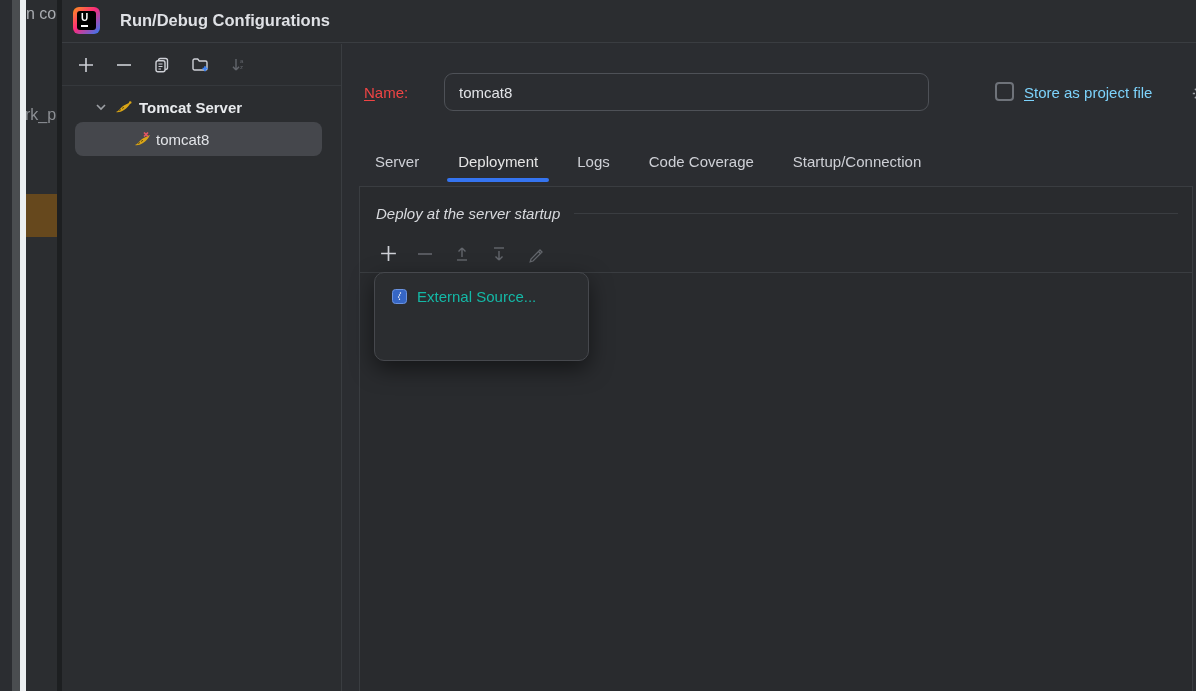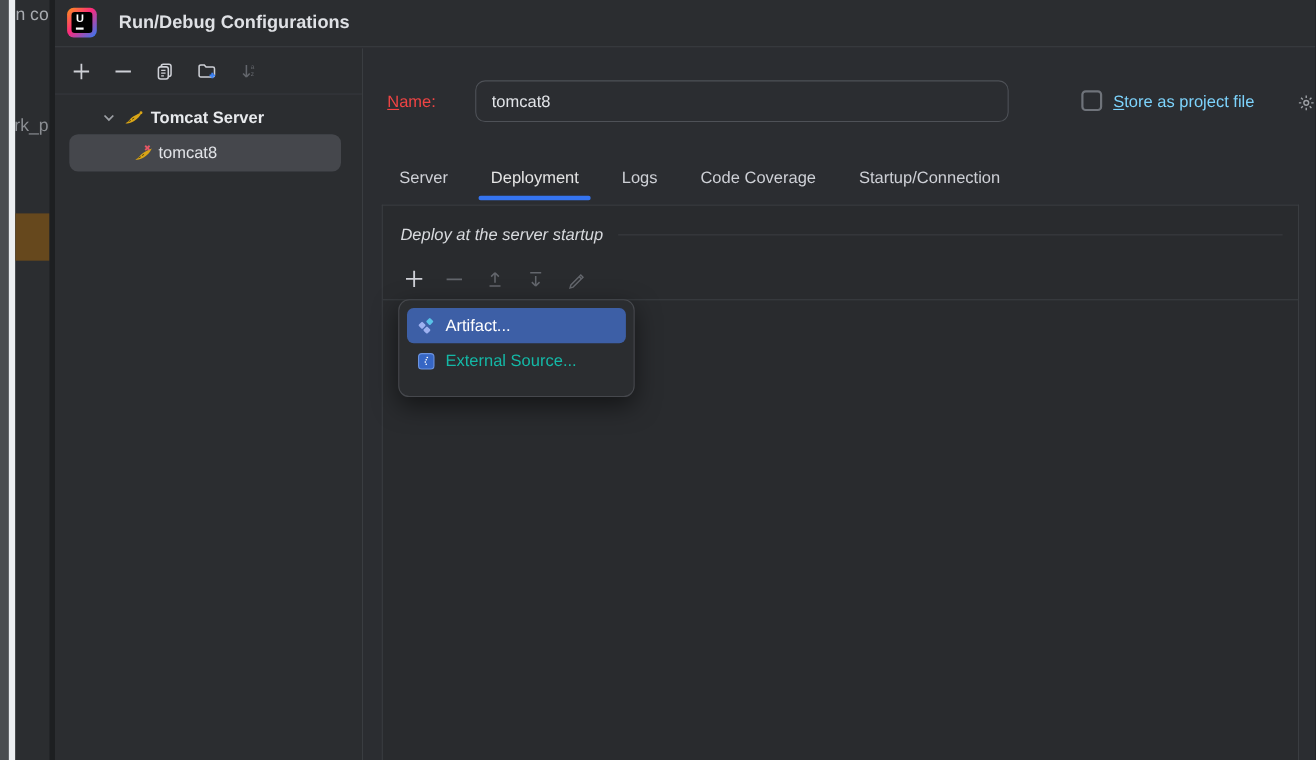--- a/index.html
+++ b/index.html
@@ -1,21 +1,21 @@
 <!DOCTYPE html>
 <html><head>
 <meta charset="utf-8">
 <style>
   * { margin:0; padding:0; box-sizing:border-box; }
   html,body { background:#1e1f22; }
   #app {
     position:relative; width:1196px; height:691px; overflow:hidden;
     font-family:"Liberation Sans", sans-serif; color:#dfe1e5; background:#2b2d31;
   }
-  .abs { position:absolute; }
+  .abs { position:absolute;margin-left:12px; }
 
   
   .bg-gray-strip { left:0; top:0; width:8px; height:691px; background:#4a4d50; }
   .bg-white-line { left:8px; top:0; width:6px; height:691px; background:#eceff1; }
   .bg-dark-col   { left:14px; top:0; width:31px; height:691px; background:#2b2d30; overflow:hidden; }
   .bg-frag-top   { left:14px; top:5px; font-size:16px; color:#a9acb1; white-space:nowrap; }
   .bg-frag-mid   { left:13px; top:106px; font-size:16px; color:#8b8e93; white-space:nowrap; }
   .bg-orange     { left:14px; top:194px; width:31px; height:43px; background:#66481d; }
   .bg-shadow     { left:45px; top:0; width:5px; height:691px; background:#1d1f21; }
 
@@ -29,21 +29,21 @@
                     color:#fff; font-size:10px; font-weight:bold; padding:1px 0 0 4px; }
   .app-logo-bar { position:absolute; left:4px; bottom:3px; width:7px; height:2px; background:#fff; }
   .dlg-title { left:108px; top:11px; font-size:16.5px; font-weight:600; color:#dfe1e5; }
 
   
   .left-panel { left:50px; top:44px; width:279px; height:647px; background:#2b2d30; }
   .lp-toolbar { position:absolute; left:0; top:0; width:279px; height:42px; border-bottom:1px solid #35383c;
                 display:flex; align-items:center; gap:18px; padding-left:14px; }
   .tool-btn { width:20px; height:20px; display:flex; align-items:center; justify-content:center; color:#ced0d6; }
   .tool-btn.dim { color:#63666c; }
-  .tree-group-row { position:absolute; left:14px; top:50px; width:279px; height:26px;
+  .tree-group-row { position:absolute; left:4px; top:50px; width:279px; height:26px;
                     display:flex; align-items:center; gap:6px; padding-left:28px; }
   .tree-group-label { font-size:15px; font-weight:bold; color:#e8eaed; }
   .tree-sel-row { position:absolute; left:13px; top:78px; width:247px; height:34px; background:#45474c;
                   border-radius:8px; display:flex; align-items:center; padding-left:58px; gap:4px; }
   .tree-sel-label { font-size:15px; color:#e2e4e8; }
   .chev { color:#9da0a5; }
 
   .v-sep { left:329px; top:44px; width:1px; height:647px; background:#3a3d41; }
 
   
@@ -217,30 +217,20 @@
       <span class="tool-btn dim">
         <svg width="18" height="18" viewBox="0 0 18 18">
             <path d="M4 14l-.8 2.8L6 16 15 7l-2-2L4 14z" fill="none" stroke="currentColor" stroke-width="1.3"></path>
             <path d="M11.5 6.5l2 2" stroke="currentColor" stroke-width="1.3"></path>
           </svg>
       </span>
     </div>
   </div>
 
   <div class="abs popup">
-    <div class="popup-item selected">
-      <span>
-        <svg width="17" height="17" viewBox="0 0 17 17">
-          <rect x="2.2" y="5.2" width="5" height="5" rx="1" transform="rotate(45 4.7 7.7)" fill="#9db1f0"></rect>
-          <rect x="9.2" y="1.8" width="5" height="5" rx="1" transform="rotate(45 11.7 4.3)" fill="#59c2e8"></rect>
-          <rect x="6.6" y="9.6" width="5" height="5" rx="1" transform="rotate(45 9.1 12.1)" fill="#9db1f0"></rect>
-        </svg>
-      </span>
-      <span>Artifact...</span>
-    </div>
     <div class="popup-item">
       <span>
         <svg width="17" height="17" viewBox="0 0 17 17">
           <rect x="1.5" y="1.5" width="14" height="14" rx="3" fill="#3666c4" stroke="#6b93e0" stroke-width="1"></rect>
           <path d="M9.5 5 C7 5.8 10 8.2 7.5 9 C10 9.8 7 12.2 9.5 12" fill="none" stroke="#ffffff" stroke-width="1.4" stroke-linecap="round" stroke-dasharray="0.1 2.4"></path>
         </svg>
       </span>
       <span>External Source...</span>
     </div>
   </div>

